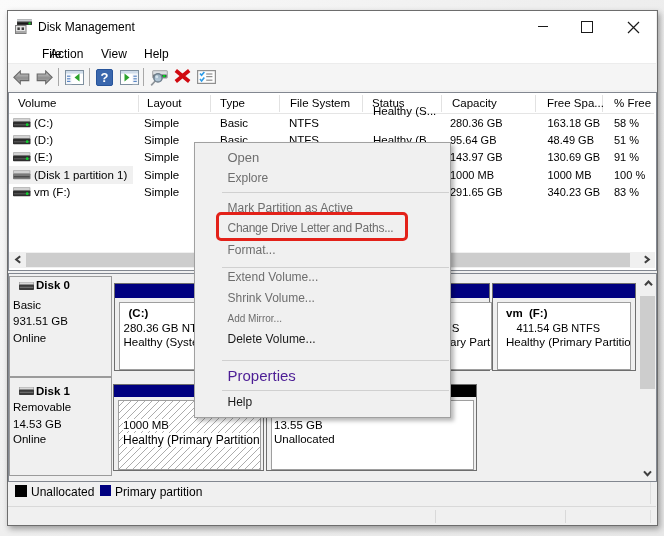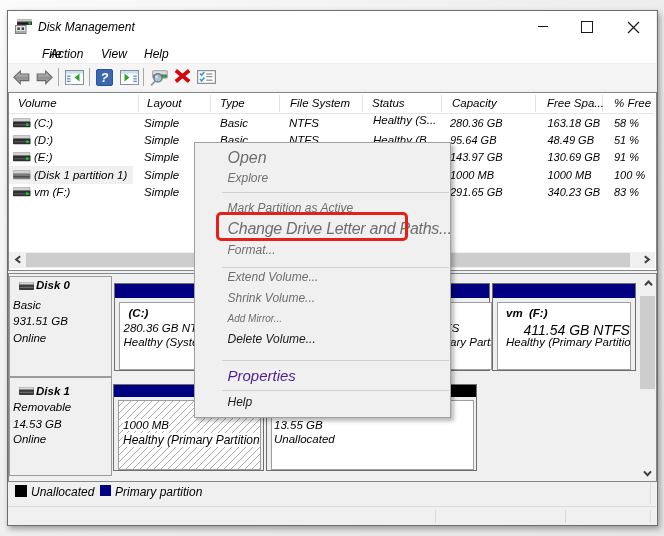--- a/index.html
+++ b/index.html
@@ -1,19 +1,19 @@
 <!DOCTYPE html>
 <html><head>
 <meta charset="utf-8">
 <style>
   html,body{margin:0;padding:0;}
   body{width:664px;height:536px;overflow:hidden;
        background:linear-gradient(135deg,#fbfbfb 0%,#efefef 45%,#e8e8e8 100%);
        font-family:"Liberation Sans", sans-serif;}
-  #page{position:absolute;left:0;top:0;width:664px;height:536px;font-style:italic;}
+  #page{position:absolute;left:0;top:0;width:664px;height:536px;}
   .abs{position:absolute;}
   #win{position:absolute;left:7px;top:10px;width:649px;height:514px;
        background:#f0f0f0;border:1px solid #6d6d6d;
        box-shadow:2px 3px 6px rgba(0,0,0,.35);}
   
   .t12{font-size:12px;color:#000;white-space:pre;}
   .t11{font-size:11.5px;color:#000;white-space:pre;}
   .t10{font-size:11px;color:#000;white-space:pre;}
 </style>
 </head>
@@ -128,21 +128,21 @@
       <svg class="abs" style="left:13px;top:117.7px" width="17.5" height="10" viewBox="0 0 17.5 10">
         <rect x="0.5" y="0.3" width="16.5" height="3.6" rx="0.5" fill="#d2d2d2" stroke="#979797" stroke-width="0.6"></rect>
         <rect x="0" y="3.4" width="17.5" height="5.8" rx="0.8" fill="#2e2e2e"></rect>
         <rect x="0.8" y="6.3" width="15.9" height="1" fill="#606060"></rect>
         <circle cx="14.2" cy="6.7" r="1.4" fill="#0fd32f"></circle>
       </svg>
       <div class="abs t11" style="left:34px;top:116.7px">(C:)</div>
       <div class="abs t11" style="left:144px;top:116.7px">Simple</div>
       <div class="abs t11" style="left:220px;top:116.7px">Basic</div>
       <div class="abs t11" style="left:289px;top:116.7px">NTFS</div>
-      <div class="abs t11" style="left:373px;top:114px">Healthy (S...</div>
+      <div class="abs t11" style="left:373px;top:105px">Healthy (S...</div>
       <div class="abs t10" style="left:450px;top:116.7px">280.36 GB</div>
       <div class="abs t10" style="left:547.5px;top:116.7px">163.18 GB</div>
       <div class="abs t10" style="left:614px;top:116.7px">58 %</div>
       <svg class="abs" style="left:13px;top:135px" width="17.5" height="10" viewBox="0 0 17.5 10">
         <rect x="0.5" y="0.3" width="16.5" height="3.6" rx="0.5" fill="#d2d2d2" stroke="#979797" stroke-width="0.6"></rect>
         <rect x="0" y="3.4" width="17.5" height="5.8" rx="0.8" fill="#2e2e2e"></rect>
         <rect x="0.8" y="6.3" width="15.9" height="1" fill="#606060"></rect>
         <circle cx="14.2" cy="6.7" r="1.4" fill="#0fd32f"></circle>
       </svg>
       <div class="abs t11" style="left:34px;top:134px">(D:)</div>
@@ -229,21 +229,21 @@
       <div class="abs" style="left:341px;top:284px;width:148px;height:14px;background:#000080"></div>
       <div class="abs" style="left:344.5px;top:302px;width:145px;height:66px;border:1px solid #9e9e9e;background:#fff;overflow:hidden">
         <div style="position:absolute;left:14px;top:4px;font-size:11.5px;white-space:pre;font-weight:bold;">(D:)</div>
         <div style="position:absolute;left:32px;top:18.5px;font-size:11.5px;white-space:pre;">95.64 GB NTFS</div>
         <div style="position:absolute;left:34.9px;top:33px;font-size:11.5px;white-space:pre;">Healthy (Primary Partition)</div>
       </div>
       <div class="abs" style="left:492px;top:283px;width:142px;height:86px;border:1px solid #6e6e6e;background:#efefef"></div>
       <div class="abs" style="left:493px;top:284px;width:142px;height:14px;background:#000080"></div>
       <div class="abs" style="left:496.5px;top:302px;width:132px;height:66px;border:1px solid #9e9e9e;background:#fff;overflow:hidden">
         <div style="position:absolute;left:8.5px;top:4px;font-size:11.5px;white-space:pre;font-weight:bold;">vm  (F:)</div>
-        <div style="position:absolute;left:26px;top:18.5px;font-size:14px;white-space:pre;">411.54 GB NTFS</div>
+        <div style="position:absolute;left:19px;top:18.5px;font-size:11px;white-space:pre;">411.54 GB NTFS</div>
         <div style="position:absolute;left:8.5px;top:33px;font-size:11.5px;white-space:pre;">Healthy (Primary Partition)</div>
       </div>
       <div class="abs" style="left:9px;top:376px;width:101px;height:98px;border:1px solid #9b9b9b"></div>
       <svg class="abs" style="left:19px;top:387px" width="15" height="9" viewBox="0 0 15 9">
         <rect x="0.5" y="0" width="14" height="3.4" fill="#d8d8d8" stroke="#8e8e8e" stroke-width="0.6"></rect>
         <rect x="0" y="2.4" width="15" height="5.6" rx="0.8" fill="#3a3a3a"></rect>
         <rect x="0.7" y="4.8" width="13.6" height="1" fill="#777"></rect>
       </svg>
       <div class="abs t11" style="left:36px;top:384.5px;font-weight:bold">Disk 1</div>
       <div class="abs t11" style="left:13px;top:401px;">Removable</div>
@@ -311,24 +311,24 @@
 
   <div class="abs" style="left:650px;top:482px;width:1px;height:22px;background:#dedede"></div>
   <div class="abs" style="left:650px;top:510px;width:1px;height:13px;background:#dedede"></div>
 
   <div class="abs" style="left:8px;top:506px;width:648px;height:1px;background:#d9d9d9"></div>
   <div class="abs" style="left:435px;top:510px;width:1px;height:13px;background:#d9d9d9"></div>
   <div class="abs" style="left:565px;top:510px;width:1px;height:13px;background:#d9d9d9"></div>
 
   <div id="menu" class="abs" style="left:194px;top:142px;width:255px;height:274px;background:#f0f0f0;border:1px solid #a0a0a0;box-shadow:3px 3px 4px rgba(0,0,0,.28);z-index:50"></div>
   <div id="menuitems" style="z-index:51">
-      <div class="abs" style="left:227.5px;top:147.2px;height:21px;line-height:21px;font-size:16px;white-space:pre;z-index:51;color:#6e6e6e">Open</div>
+      <div class="abs" style="left:227.5px;top:147.2px;height:21px;line-height:21px;font-size:13px;white-space:pre;z-index:51;color:#6e6e6e">Open</div>
       <div class="abs" style="left:227.5px;top:168.1px;height:21px;line-height:21px;font-size:12px;white-space:pre;z-index:51;color:#6e6e6e">Explore</div>
       <div class="abs" style="left:227.5px;top:197.8px;height:21px;line-height:21px;font-size:12px;white-space:pre;z-index:51;color:#6e6e6e">Mark Partition as Active</div>
-      <div class="abs" style="left:227.5px;top:217.7px;height:21px;line-height:21px;font-size:16px;white-space:pre;z-index:51;letter-spacing:-0.28px;color:#6e6e6e">Change Drive Letter and Paths...</div>
+      <div class="abs" style="left:227.5px;top:217.7px;height:21px;line-height:21px;font-size:12px;white-space:pre;z-index:51;letter-spacing:-0.28px;color:#6e6e6e">Change Drive Letter and Paths...</div>
       <div class="abs" style="left:227.5px;top:240.2px;height:21px;line-height:21px;font-size:12px;white-space:pre;z-index:51;color:#6e6e6e">Format...</div>
       <div class="abs" style="left:227.5px;top:267.3px;height:21px;line-height:21px;font-size:12px;white-space:pre;z-index:51;color:#6e6e6e">Extend Volume...</div>
       <div class="abs" style="left:227.5px;top:288.2px;height:21px;line-height:21px;font-size:12px;white-space:pre;z-index:51;color:#6e6e6e">Shrink Volume...</div>
       <div class="abs" style="left:227.5px;top:308.1px;height:21px;line-height:21px;font-size:10px;white-space:pre;z-index:51;color:#6e6e6e">Add Mirror...</div>
       <div class="abs" style="left:227.5px;top:329px;height:21px;line-height:21px;font-size:12px;white-space:pre;z-index:51;color:#1a1a1a">Delete Volume...</div>
       <div class="abs" style="left:227.5px;top:365px;height:21px;line-height:21px;font-size:15px;white-space:pre;z-index:51;color:#4c1d95">Properties</div>
       <div class="abs" style="left:227.5px;top:392.4px;height:21px;line-height:21px;font-size:12px;white-space:pre;z-index:51;color:#1a1a1a">Help</div>
       <div class="abs" style="left:222px;top:192px;width:227px;height:1px;background:#d0d0d0;z-index:51"></div>
       <div class="abs" style="left:222px;top:267px;width:227px;height:1px;background:#d0d0d0;z-index:51"></div>
       <div class="abs" style="left:222px;top:359.5px;width:227px;height:1px;background:#d0d0d0;z-index:51"></div>

